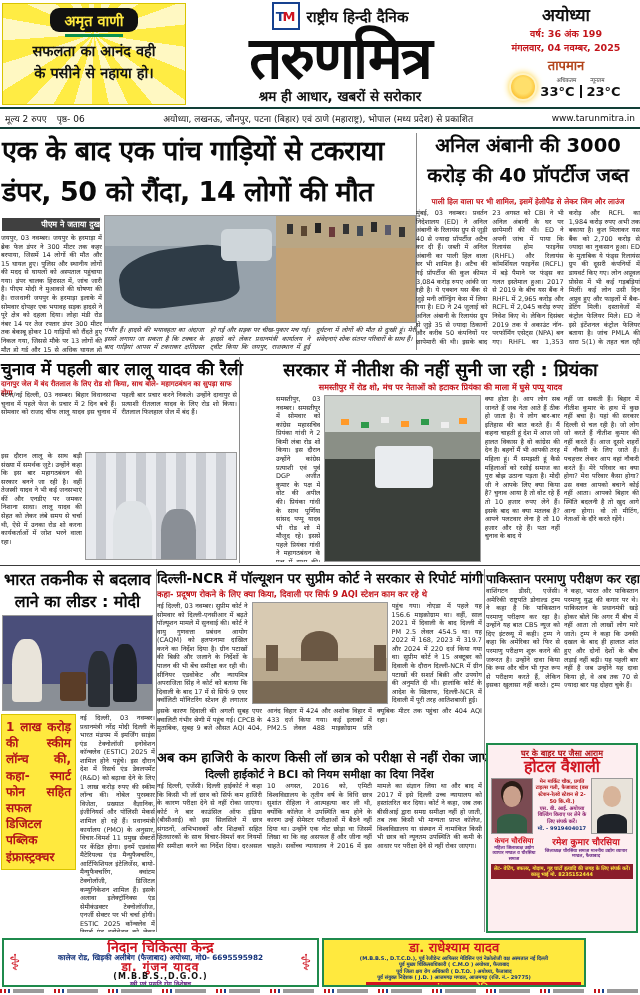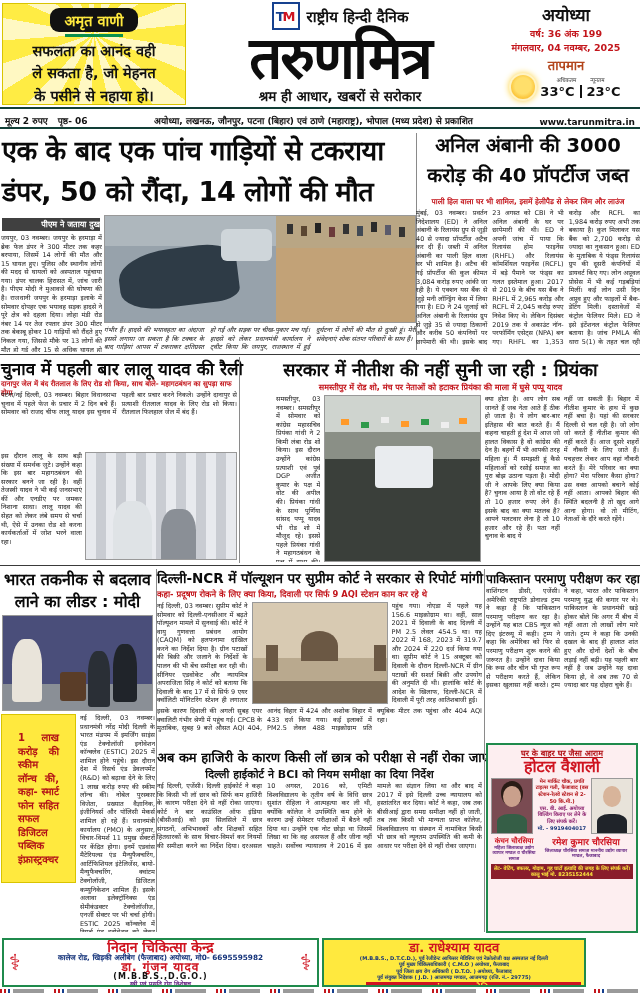--- a/index.html
+++ b/index.html
@@ -33,21 +33,21 @@
   .hdr-date { font-size:9.5px; font-weight:800; color:#c3161c; margin-top:1px; }
   .hdr-temp-label { font-size:13px; font-weight:800; color:#b3461c; margin-top:2px; }
   .weather-row { display:flex; align-items:center; justify-content:center; gap:5px; margin-top:1px; }
   .sun { width:24px; height:24px; border-radius:50%;
          background:radial-gradient(circle at 50% 45%, #ffdf6b 0 45%, #f7a600 100%);
          box-shadow:0 0 0 2px #fff3c4, 0 0 6px 2px #ffd23a; }
   .minmax { font-size:5.5px; color:#333; display:flex; gap:14px; justify-content:center; }
   .temps { font-size:13px; font-weight:900; color:#111; display:flex; gap:5px; align-items:center; }
   .temps .bar { width:2px; height:13px; background:#111; display:inline-block; }
   .strip { left:0; top:107px; width:640px; height:22px; border-top:2px solid #123f37; border-bottom:2px solid #123f37;
-           display:flex; align-items:flex-end; gap:10px; padding:0 5px; font-size:9px; font-weight:700; color:#111; }
+           display:flex; align-items:center; gap:10px; padding:0 5px; font-size:9px; font-weight:400; color:#111; }
   .strip .grow { flex:1; text-align:center; }
 
   
   .lead-headline { left:2px; top:131px; width:414px; font-size:27px; line-height:1.5;
                    font-weight:900; color:#0a0a0a; letter-spacing:-0.5px; }
   .kicker { left:2px; top:218px; width:98px; height:13px; background:#404040; color:#fff;
             font-size:8px; font-weight:700; text-align:right; line-height:13px; }
   .lead-body { left:1px; top:234px; width:101px; height:118px; }
   .photo { overflow:hidden; border:1px solid #999; }
   .lead-photo { left:104px; top:215px; width:312px; height:108px; display:flex; }
@@ -82,21 +82,21 @@
       box-shadow:20px 3px #2f9a4b,40px -2px #eee,60px 2px #ff9a2a,80px 0 #2f9a4b,100px 3px #eee,118px -1px #ff9a2a; }
   .veh { position:absolute; left:32%; top:30%; width:38%; height:26%; background:#e9ecef; border-radius:4px; }
 
   .modi-headline { left:0; top:569px; width:155px; font-size:16px; line-height:1.38; font-weight:900; text-align:center; color:#0a0a0a; }
   .modi-photo { left:2px; top:615px; width:151px; height:96px; background:linear-gradient(180deg,#4a4e7a 0 72%,#8a8f96 72% 100%); position:relative; }
   .modi-fig { position:absolute; bottom:8%; left:6%; width:20%; height:68%; background:#e9e4da; border-radius:40% 40% 4px 4px; }
   .modi-fig2 { position:absolute; bottom:8%; right:10%; width:16%; height:62%; background:#20242a; border-radius:40% 40% 4px 4px; box-shadow:-26px 6px 0 -1px #2a2f36; }
   .chair { position:absolute; bottom:10%; left:38%; width:18%; height:30%; background:#5a3d28; border-radius:3px; }
   .modi-band { left:1px; top:714px; width:154px; height:218px; columns:2; column-gap:4px; overflow:hidden; }
   .yellowbox { background:#ffe93e; border:1px solid #d9c400; color:#b31217; font-weight:800;
-               font-size:10px; line-height:1.35; padding:16px; margin-bottom:3px; break-inside:avoid; text-align:justify; }
+               font-size:12px; line-height:1.35; padding:4px; margin-bottom:3px; break-inside:avoid; text-align:justify; }
 
   .poll-headline { left:157px; top:569px; width:325px; font-size:13.5px; font-weight:900; color:#0a0a0a; white-space:nowrap; }
   .poll-subhead { left:157px; top:588px; width:325px; font-size:8.4px; font-weight:800; color:#c3161c; }
   .poll-row { left:157px; top:602px; width:325px; height:102px; display:flex; gap:4px; }
   .poll-row .txt { flex:1; height:100%; }
   .poll-photo { width:136px; height:100%; background:linear-gradient(180deg,#d8cab2 0 55%,#b9a98e 55% 78%,#7a6a55 78% 100%); position:relative; }
   .dome { position:absolute; left:36%; top:28%; width:28%; height:30%; background:#6b5844; border-radius:50% 50% 0 0; }
   .tower { position:absolute; left:10%; top:42%; width:9%; height:26%; background:#6b5844; box-shadow:108px 0 #6b5844; }
   .poll-bottom { left:157px; top:707px; width:325px; height:38px; columns:3; column-gap:5px; }
   .law-headline { left:157px; top:748px; width:325px; font-size:13px; font-weight:900; text-align:center; color:#0a0a0a; white-space:nowrap; }
@@ -147,21 +147,20 @@
 </head>
 <body>
 
 <div id="page">
 
   <div class="abs amrit">
     <span class="amrit-title">अमृत वाणी</span>
     <div class="amrit-underline"></div>
     <div class="amrit-quote">
       <div>सफलता का आनंद वही</div>
-      <div>ले सकता है, जो मेहनत</div>
       <div>के पसीने से नहाया हो।</div>
     </div>
   </div>
 
   <div class="abs mast-center">
     <div class="logo-row">
       <div class="tm-logo">
         <span class="t">T</span>
           <span class="m">M</span>
       </div>

